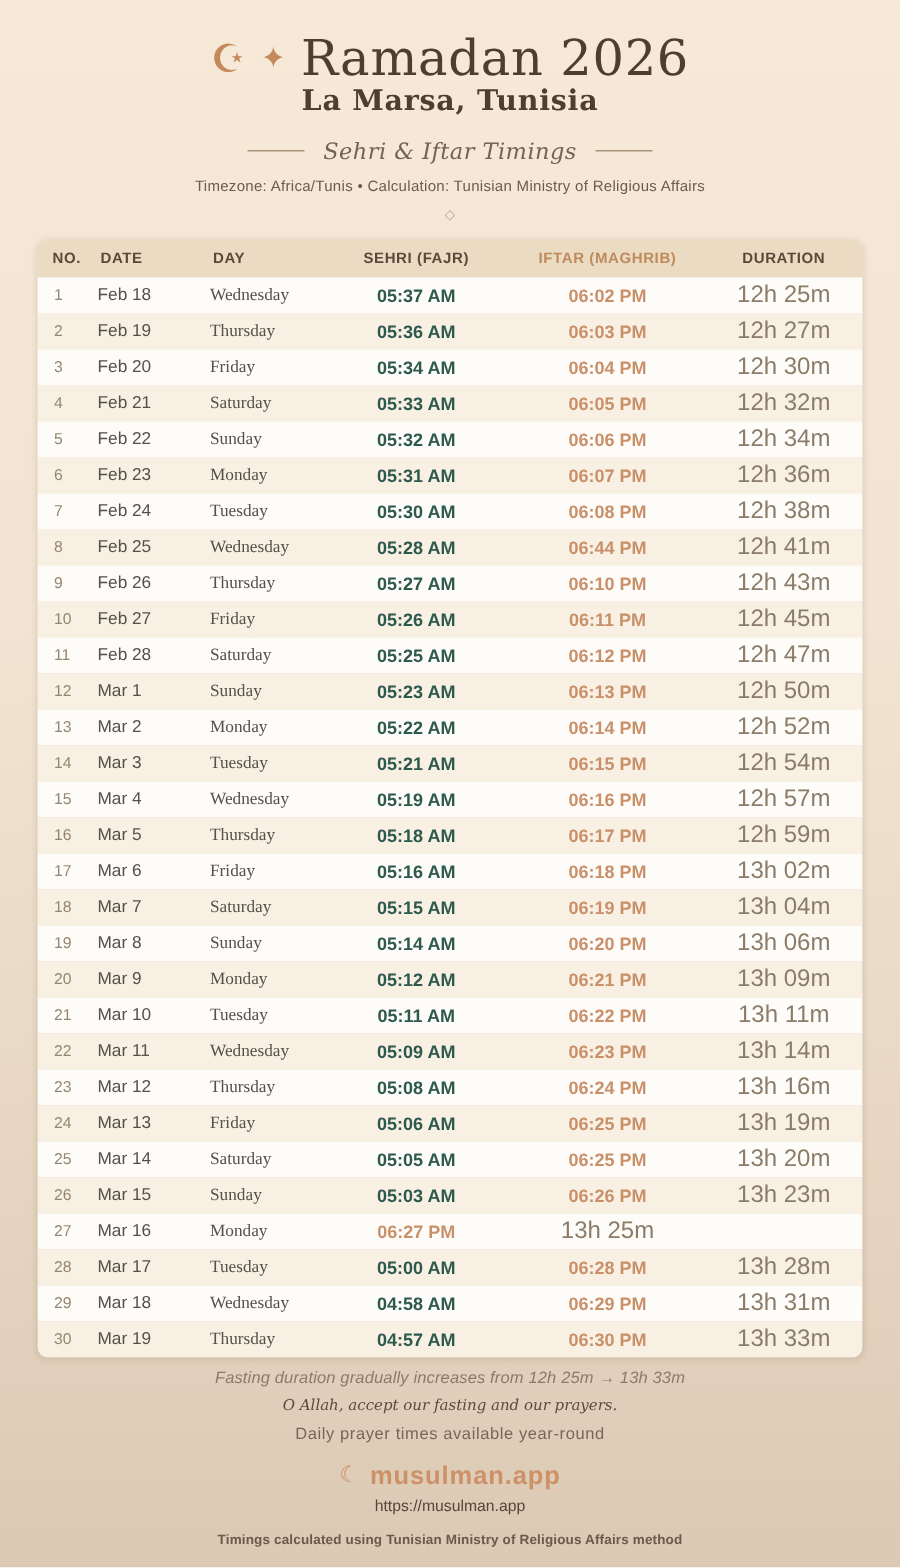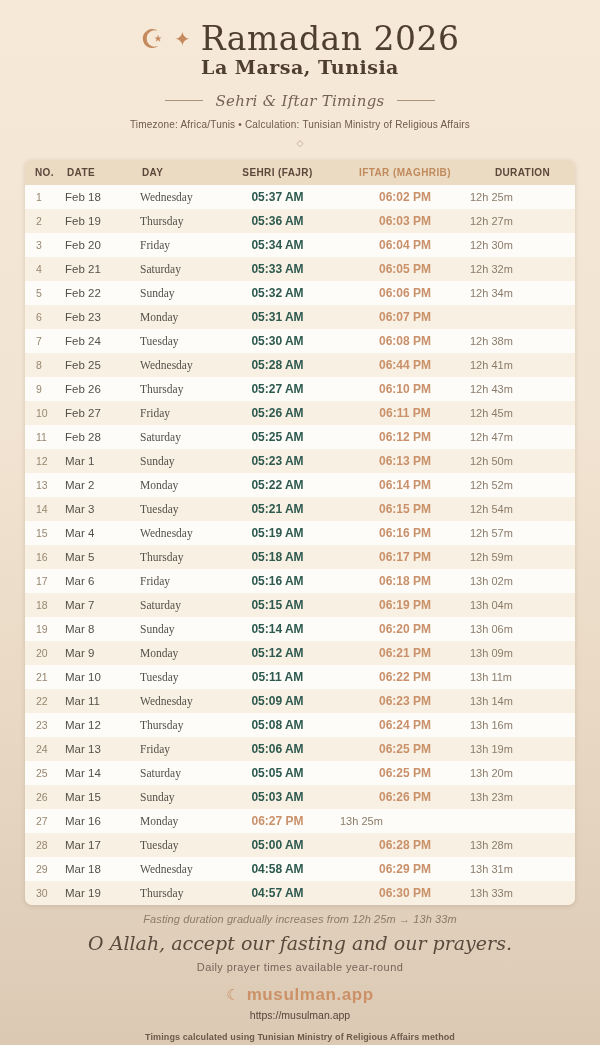--- a/index.html
+++ b/index.html
@@ -43,26 +43,26 @@
   .th-iftar{color:#bf8a5c;}
   .trow{height:24px;}
   .trow.odd{background:#fdfcf9;}
   .trow.even{background:#f8f0e3;}
   .cell{line-height:24px;}
   .c-no{padding-left:11px;font-size:10.5px;color:#97866f;}
   .c-date{font-size:11.5px;color:#54504a;}
   .c-day{font-size:11.5px;color:#54504a;font-family:Liberation Serif, serif;}
   .c-sehri{text-align:center;font-size:12px;font-weight:bold;color:#2d594f;}
   .c-iftar{text-align:center;font-size:12px;font-weight:bold;color:#c9906a;}
-  .c-duration{font-size:11px;color:#8b7c6a;}
+  .c-duration{text-align:center;font-size:16px;color:#8b7c6a;}
   
   .ftr{text-align:center;}
   .note{font-size:11px;font-style:italic;color:#8b7b69;margin-top:8px;letter-spacing:.1px;}
   .dua{
-    font-family:"DejaVu Serif",serif;font-style:italic;font-size:19px;
+    font-family:"DejaVu Serif",serif;font-style:italic;font-size:10px;
     color:#594a3c;margin-top:7px;
   }
   .tagline{font-size:11px;color:#77665a;margin-top:7px;letter-spacing:.4px;}
   .brand-line{margin-top:12px;display:flex;justify-content:center;align-items:center;gap:7px;cursor:pointer;}
   .brand-crescent{font-size:15px;color:#cc9166;line-height:1;}
   .brand{font-size:17px;font-weight:bold;color:#cc9166;letter-spacing:.6px;}
   .url{font-size:10.5px;color:#55463a;margin-top:3px;display:inline-block;}
   .method{font-size:9px;font-weight:bold;color:#6b5a4a;margin-top:9px;letter-spacing:.1px;}
 </style>
 </head>
@@ -135,20 +135,21 @@
           <div class="cell c-sehri">05:32 AM</div>
           <div class="cell c-iftar">06:06 PM</div>
           <div class="cell c-duration">12h 34m</div>
         </div>
         <div class="trow grid even">
           <div class="cell c-no">6</div>
           <div class="cell c-date">Feb 23</div>
           <div class="cell c-day">Monday</div>
           <div class="cell c-sehri">05:31 AM</div>
           <div class="cell c-iftar">06:07 PM</div>
+          <div class="cell c-duration">12h 36m</div>
         </div>
         <div class="trow grid odd">
           <div class="cell c-no">7</div>
           <div class="cell c-date">Feb 24</div>
           <div class="cell c-day">Tuesday</div>
           <div class="cell c-sehri">05:30 AM</div>
           <div class="cell c-iftar">06:08 PM</div>
           <div class="cell c-duration">12h 38m</div>
         </div>
         <div class="trow grid even">

